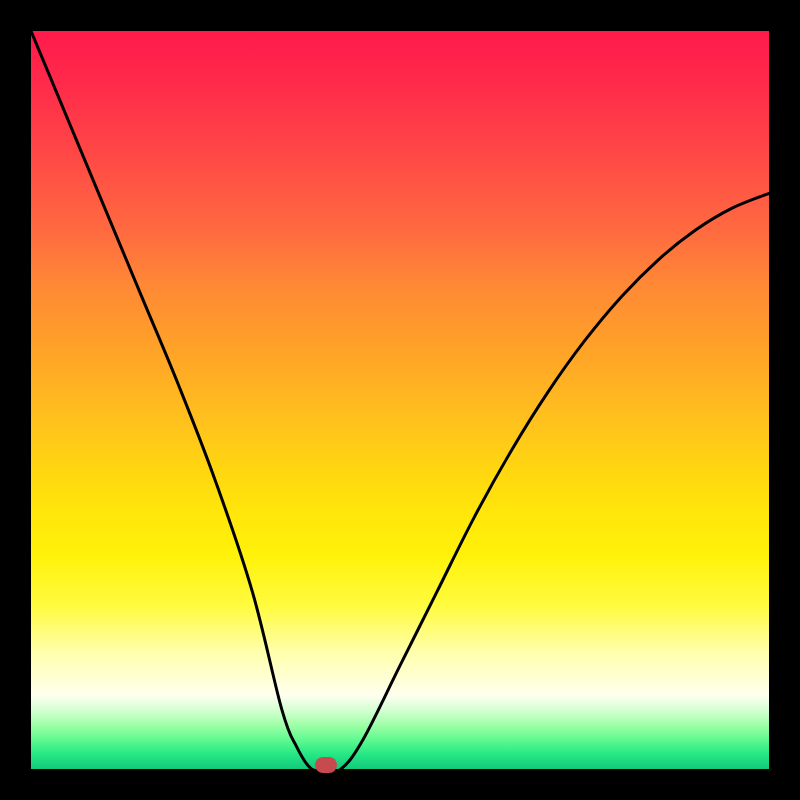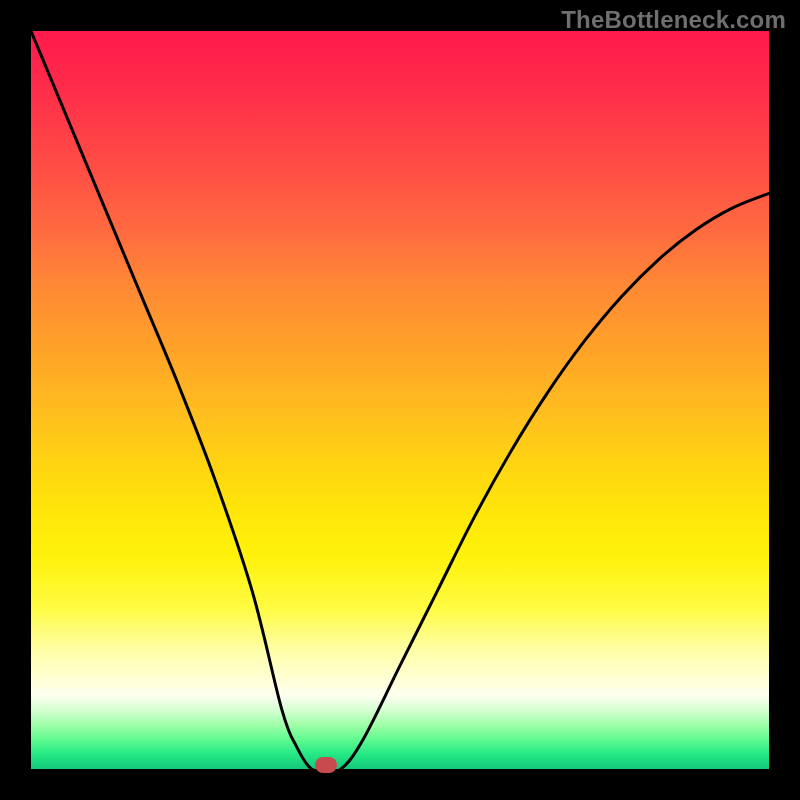--- a/index.html
+++ b/index.html
@@ -67,18 +67,17 @@
     height: 16px;
     border-radius: 8px;
     background: #c74a4f;
   }
 </style>
 </head>
 <body>
 
 <div class="frame">
   <div class="gradient"></div>
-  <div class="watermark">TheBottleneck.com</div>
   <svg class="curve" viewBox="0 0 738 738" preserveAspectRatio="none">
     <path id="curve-path" fill="none" stroke="#000" stroke-width="3" stroke-linecap="round" d="M 0.00 0.00 C 6.71 16.10, 23.48 56.36, 36.90 88.56 C 50.32 120.76, 60.38 144.92, 73.80 177.12 C 87.22 209.32, 97.28 233.48, 110.70 265.68 C 124.12 297.88, 134.18 320.69, 147.60 354.24 C 161.02 387.79, 171.08 412.61, 184.50 450.18 C 197.92 487.75, 209.32 519.28, 221.40 560.88 C 233.48 602.48, 242.87 650.78, 250.92 678.96 C 258.97 707.14, 260.31 705.13, 265.68 715.86 C 271.05 726.59, 275.07 733.97, 280.44 738.00 C 285.81 742.03, 289.83 738.00, 295.20 738.00 C 300.57 738.00, 303.25 743.37, 309.96 738.00 C 316.67 732.63, 321.37 727.27, 332.10 708.48 C 342.83 689.69, 355.58 661.52, 369.00 634.68 C 382.42 607.84, 392.48 587.72, 405.90 560.88 C 419.32 534.04, 429.38 512.57, 442.80 487.08 C 456.22 461.59, 466.28 443.47, 479.70 420.66 C 493.12 397.85, 503.18 381.75, 516.60 361.62 C 530.02 341.49, 540.08 327.40, 553.50 309.96 C 566.92 292.52, 576.98 280.44, 590.40 265.68 C 603.82 250.92, 613.88 240.86, 627.30 228.78 C 640.72 216.70, 650.78 208.65, 664.20 199.26 C 677.62 189.87, 687.68 183.83, 701.10 177.12 C 714.52 170.41, 731.29 165.04, 738.00 162.36"></path>
   </svg>
   <div id="marker" class="marker" style="left: 315.2px; top: 757px;"></div>
 </div>
 
 </body></html>

